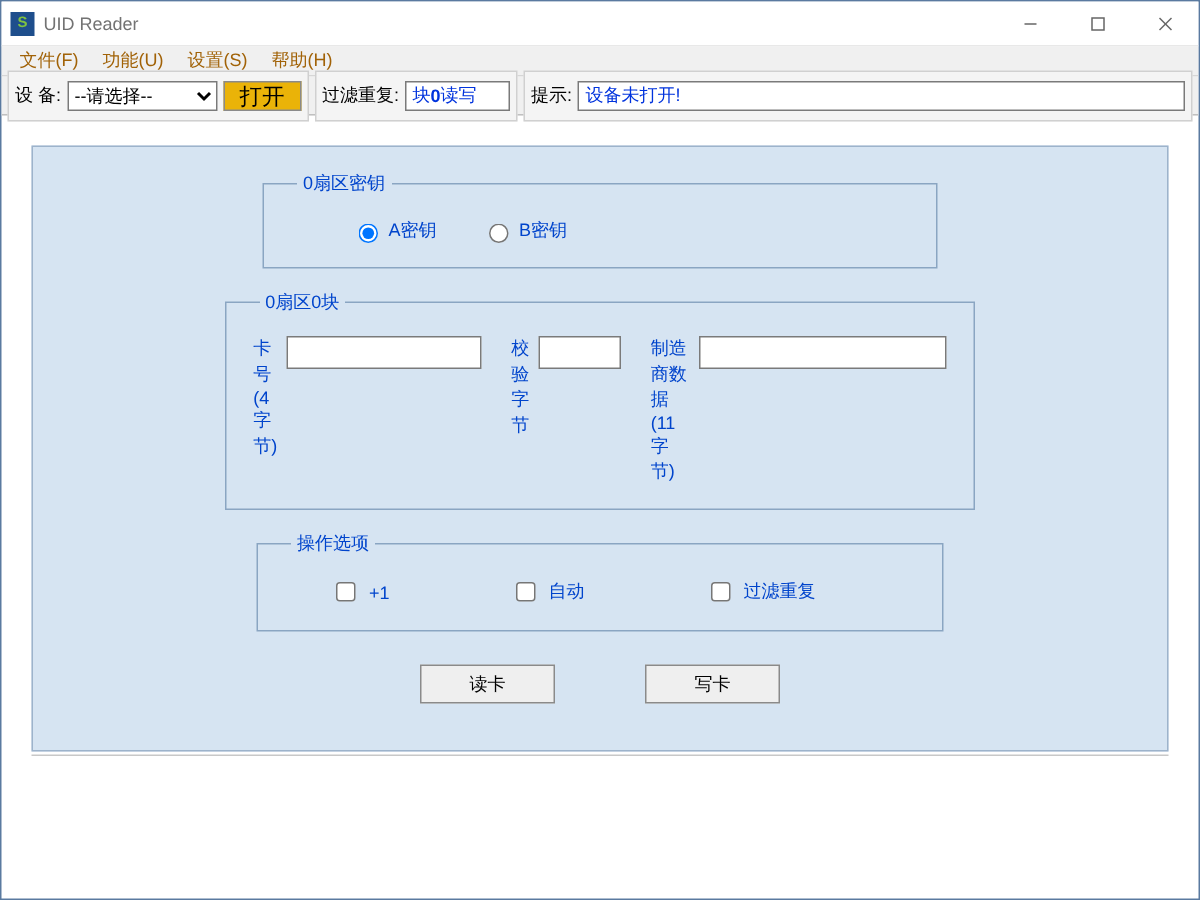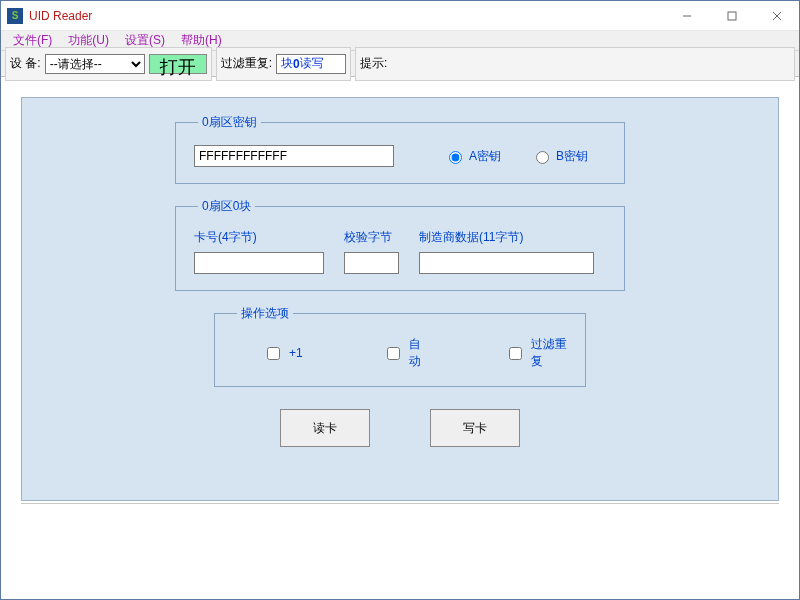--- a/index.html
+++ b/index.html
@@ -24,36 +24,36 @@
     border-bottom: 1px solid #e8e8e8;
   }
   .titlebar .icon {
     width: 16px; height: 16px;
     background: #1e4e8c;
     display: inline-flex;
     align-items: center; justify-content: center;
     margin-right: 6px;
     font-size: 10px; color: #7fc241; font-weight: bold;
   }
-  .titlebar .title { color: #b91c1c; font-size: 12px; }
+  .titlebar .title { color: #737373; font-size: 12px; }
   .titlebar .spacer { flex: 1; }
   .winbtn {
     width: 45px; height: 29px;
     display: inline-flex; align-items: center; justify-content: center;
     color: #666;
   }
 
   
   .menubar {
     height: 20px;
     background: #f0f0f0;
     display: flex;
     align-items: center;
     padding-left: 4px;
-    color: #a21caf;
+    color: #a16207;
     border-bottom: 1px solid #d6d6d6;
   }
   .menuitem { padding: 2px 8px; }
 
   
   .toolbar {
     height: 26px;
     display: flex;
     align-items: center;
     background: #f0f0f0;
@@ -73,24 +73,24 @@
   .toolbar .seg.grow { flex: 0 0 auto; text-align: center; }
   .label-black { color: #000; }
   select.device {
     font-size: 12px;
     height: 20px;
     width: 100px;
     border: 1px solid #7a7a7a;
     background: #fff;
   }
   button.tb {
-    font-size: 18px;
+    font-size: 15px;
     height: 20px;
     padding: 0 10px;
-    background: #86efac;
+    background: #eab308;
     border: 1px solid #8a8a8a;
   }
   .val-box {
     border: 1px solid #7a7a7a;
     background: #fff;
     height: 20px;
     min-width: 70px;
     padding: 0 4px;
     color: #0033dd;
     display: inline-flex; align-items: center;
@@ -139,42 +139,42 @@
     padding: 2px 4px;
     font-size: 12px;
   }
   .key-input { width: 200px; }
 
   .row { display: flex; align-items: center; gap: 10px; }
   .radio-row { display: inline-flex; align-items: center; gap: 30px; margin-left: 40px; }
   .radio-item { display: inline-flex; align-items: center; gap: 4px; color: #0044cc; }
 
   .block-cols { display: flex; gap: 20px; }
-  .col { display: flex; flex-direction: column; gap: 6px; }
+  .col { display: flex; gap: 6px; }
   .col .lbl { color: #0044cc; }
   .card-input { width: 130px; }
   .chk-input  { width: 55px; }
   .mfr-input  { width: 175px; }
 
   .opts-row {
     display: flex;
     gap: 80px;
     padding-left: 30px;
   }
   .chk-item { display: inline-flex; align-items: center; gap: 6px; color: #0044cc; }
   .chk-item input { accent-color: #555; }
 
   .action-row {
     display: flex;
     justify-content: center;
     gap: 60px;
     margin-top: 22px;
   }
   button.big {
-    width: 90px; height: 38px;
+    width: 90px; height: 26px;
     background: #efefef;
     border: 1px solid #8a8a8a;
     font-size: 12px;
   }
 
   .strong0 { font-weight: bold; }
 </style>
 </head>
 <body>
 
@@ -218,30 +218,30 @@
   <div class="seg">
     <span class="label-black">过滤重复:</span>
     <span class="val-box">
       <span>块</span>
         <span class="strong0">0</span>
         <span>读写</span>
     </span>
   </div>
   <div class="seg grow" style="flex:1;">
     <span class="label-black">提示:</span>
+    <span class="val-box wide" style="flex:1;">设备未打开!</span>
   </div>
 </div>
 
 <div class="mainwrap">
   <div class="panel">
 
     <fieldset class="grp" style="width:450px; margin-left:auto; margin-right:auto;">
       <legend>0扇区密钥</legend>
       <div class="row">
-        <input class="txt key-input" value="FFFFFFFFFFFF" style="">
         <span class="radio-row">
           <label class="radio-item">
             <input type="radio" name="keytype" checked="" style="">
             <span>A密钥</span>
           </label>
           <label class="radio-item">
             <input type="radio" name="keytype" style="">
             <span>B密钥</span>
           </label>
         </span>
@@ -259,21 +259,21 @@
           <span class="lbl">校验字节</span>
           <input class="txt chk-input" value="" style="">
         </div>
         <div class="col">
           <span class="lbl">制造商数据(11字节)</span>
           <input class="txt mfr-input" value="" style="">
         </div>
       </div>
     </fieldset>
 
-    <fieldset class="grp" style="width:372px; margin-left:auto; margin-right:auto;">
+    <fieldset class="grp" style="width:458px; margin-left:auto; margin-right:auto;">
       <legend>操作选项</legend>
       <div class="opts-row">
         <label class="chk-item">
           <input type="checkbox" style="">
           <span>+1</span>
         </label>
         <label class="chk-item">
           <input type="checkbox" style="">
           <span>自动</span>
         </label>

